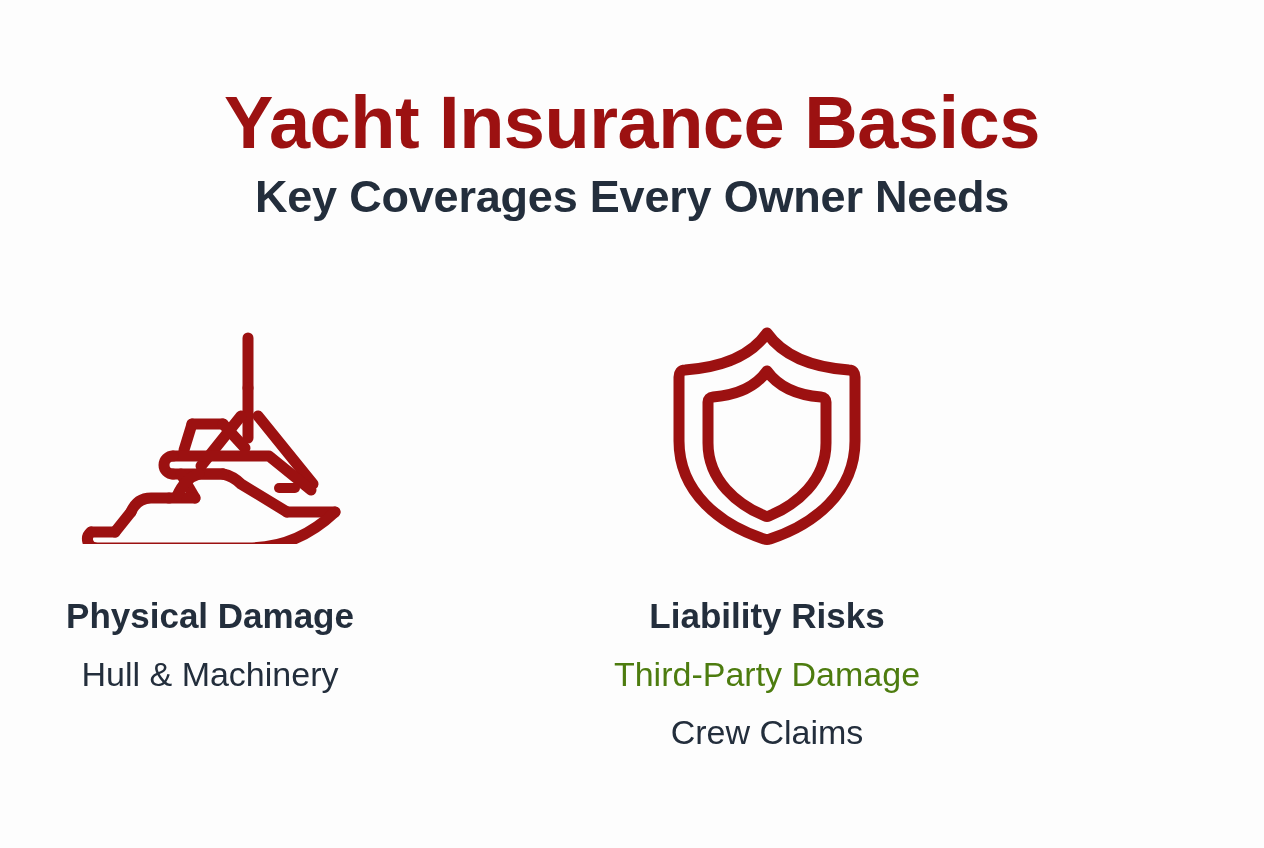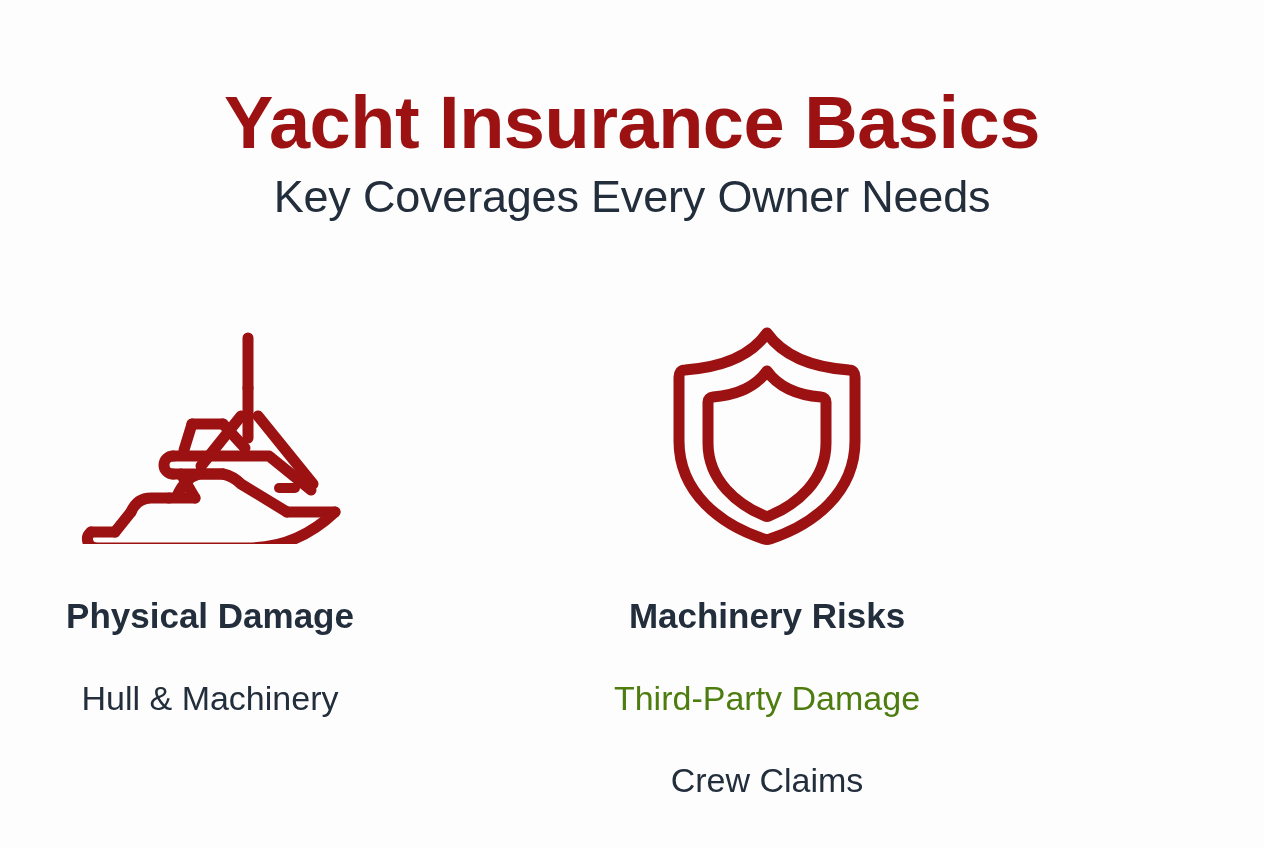--- a/index.html
+++ b/index.html
@@ -41,21 +41,21 @@
     line-height: 1.0;
     letter-spacing: -0.5px;
     color: #9c1111;
     white-space: nowrap;
   }
 
   .subtitle {
     margin: 14px 0 0 0;
     font-family: "Liberation Sans", sans-serif;
     font-size: 45px;
-    font-weight: 400;
+    font-weight: 700;
     line-height: 1.0;
     letter-spacing: -0.2px;
     color: #232e3c;
     white-space: nowrap;
   }
 
   
   .columns {
     position: absolute;
     top: 320px;
@@ -96,21 +96,21 @@
   }
 
   .column-items {
     margin: 0;
     padding: 0;
     list-style: none;
     text-align: center;
   }
 
   .column-item {
-    margin-top: 48px;
+    margin-top: 24px;
     font-family: "Liberation Sans", sans-serif;
     font-size: 34px;
     font-weight: 400;
     line-height: 1.0;
     color: #232e3c;
     white-space: nowrap;
   }
 </style>
 </head>
 <body style="background: rgb(253, 253, 253);">
@@ -195,21 +195,21 @@
                      C 39 158, 69 182, 96 193
                      C 97.2 193.5, 98.8 193.5, 100 193
                      C 127 182, 157 158, 157 120
                      L 157 79
                      C 157 76.5, 155 74.2, 152 74
                      C 126 72, 108 62, 98 48 Z"></path>
           </g>
         </svg>
       </div>
 
-      <div class="column-heading" style="color: rgb(35, 46, 60);">Machinery Risks</div>
+      <div class="column-heading" style="color: rgb(35, 46, 60);">Liability Risks</div>
 
       <ul class="column-items">
         <li class="column-item" style="color: #4d7c0f;">Third-Party Damage</li>
         <li class="column-item" style="color: rgb(35, 46, 60);">Crew Claims</li>
       </ul>
     </div>
 
   </div>
 </div>
 

